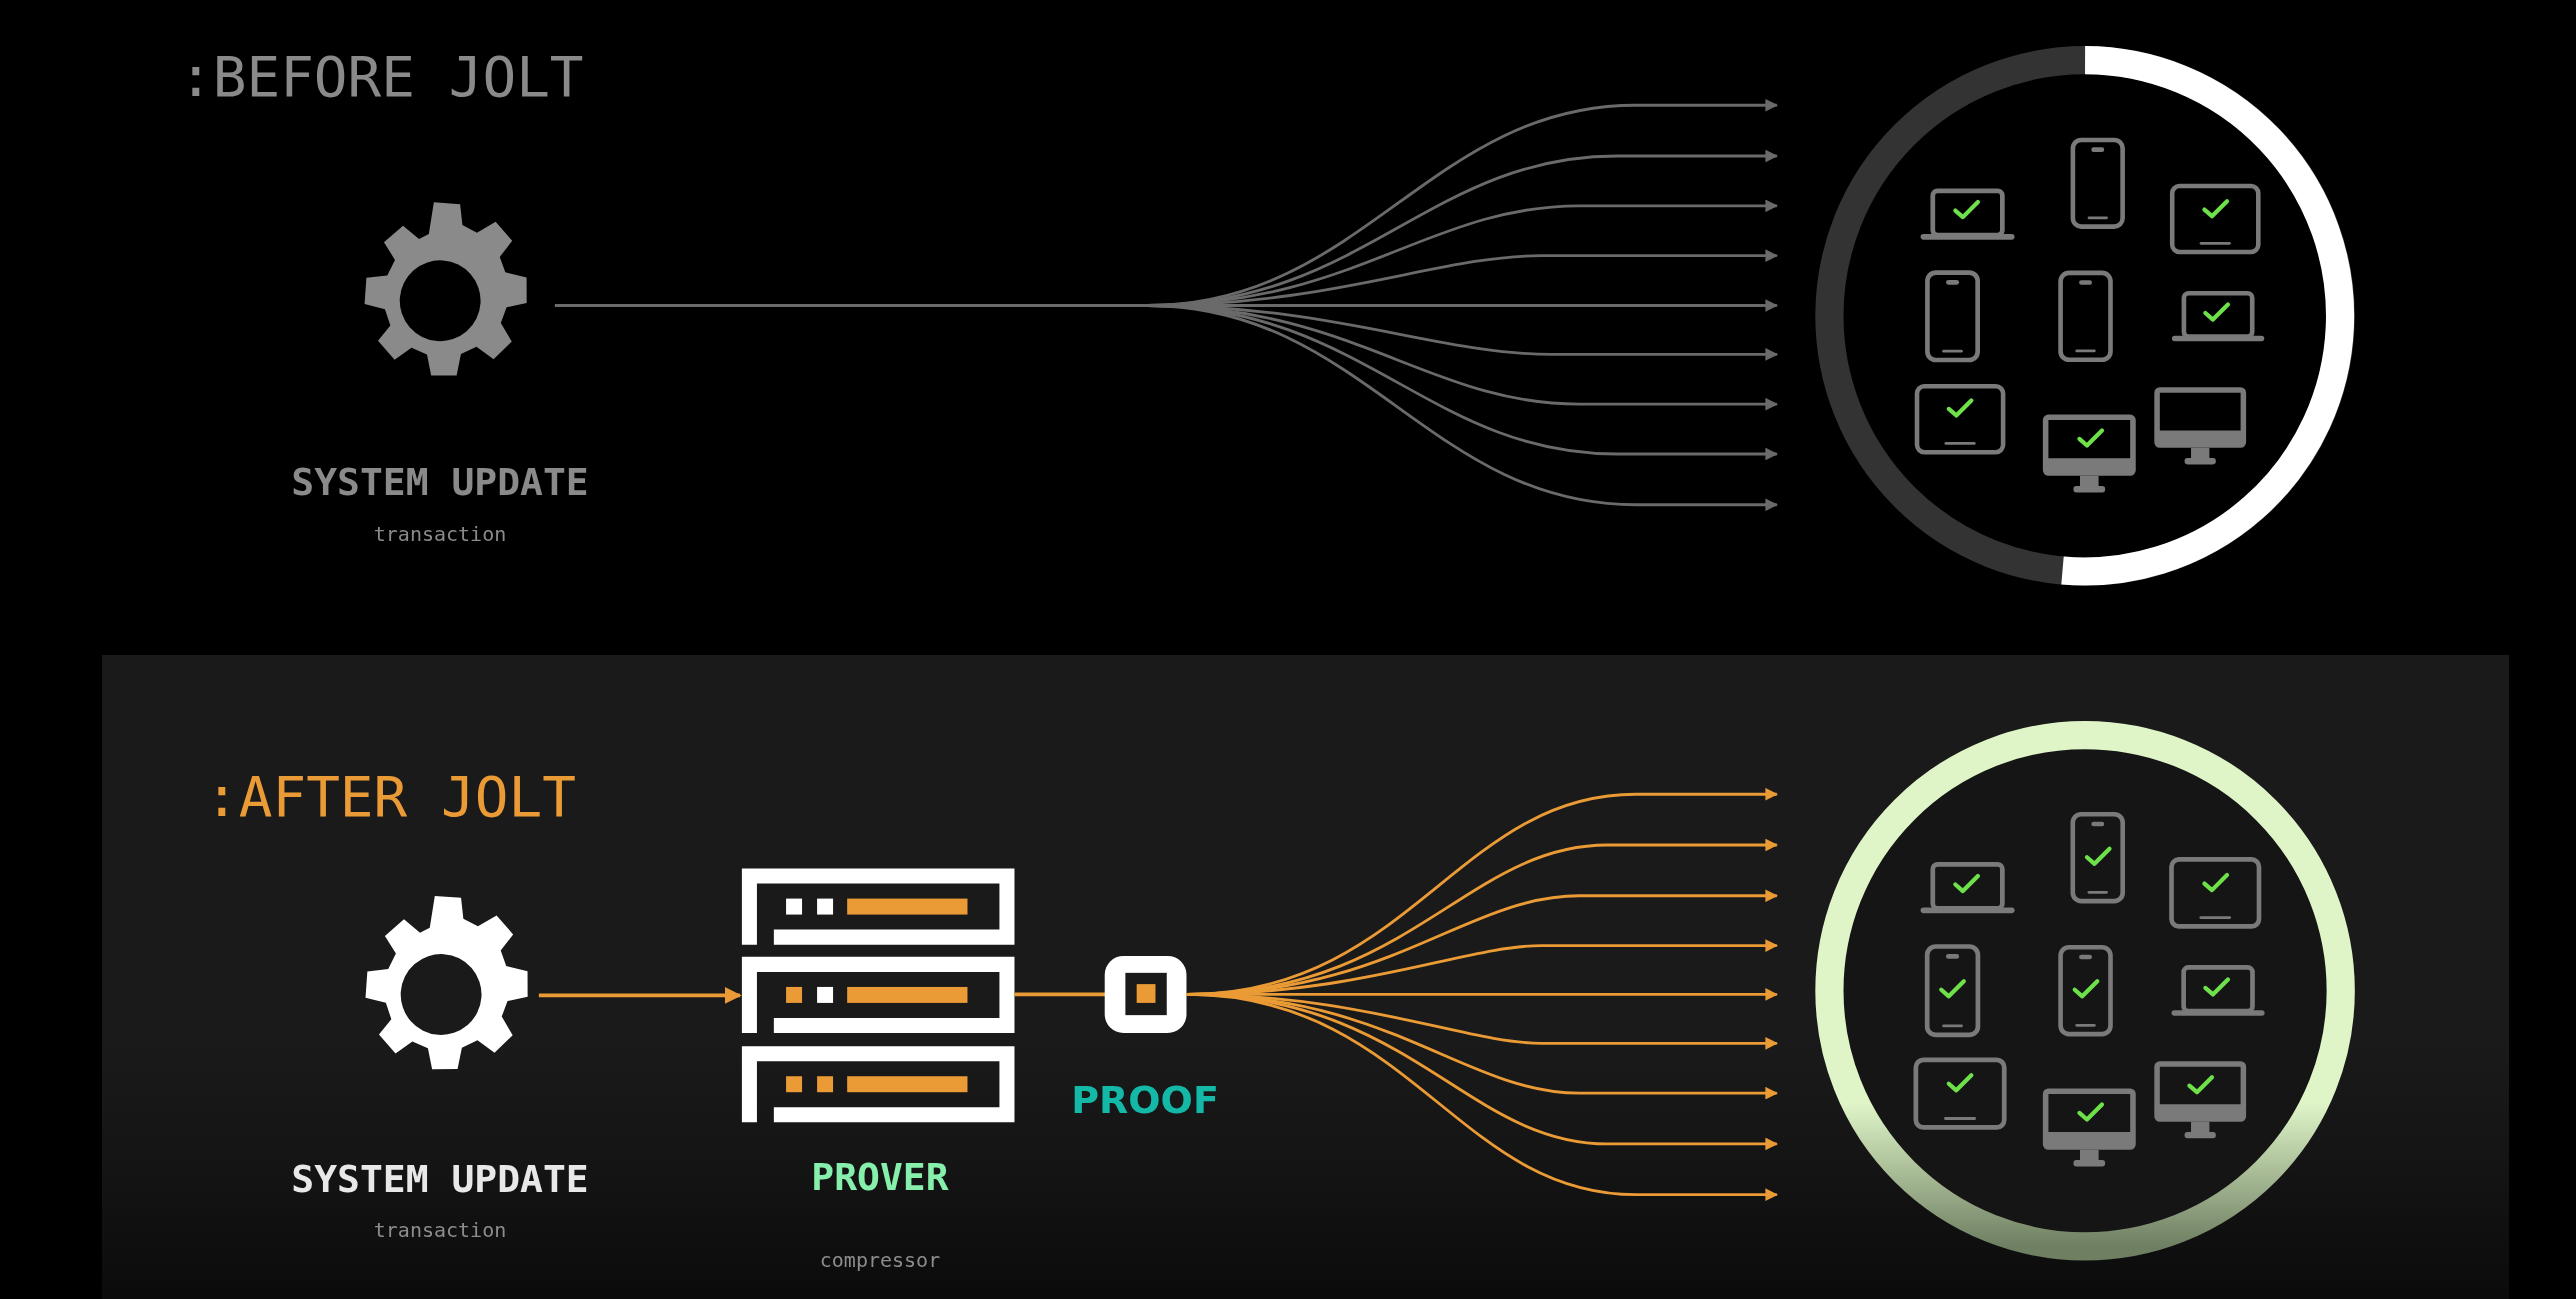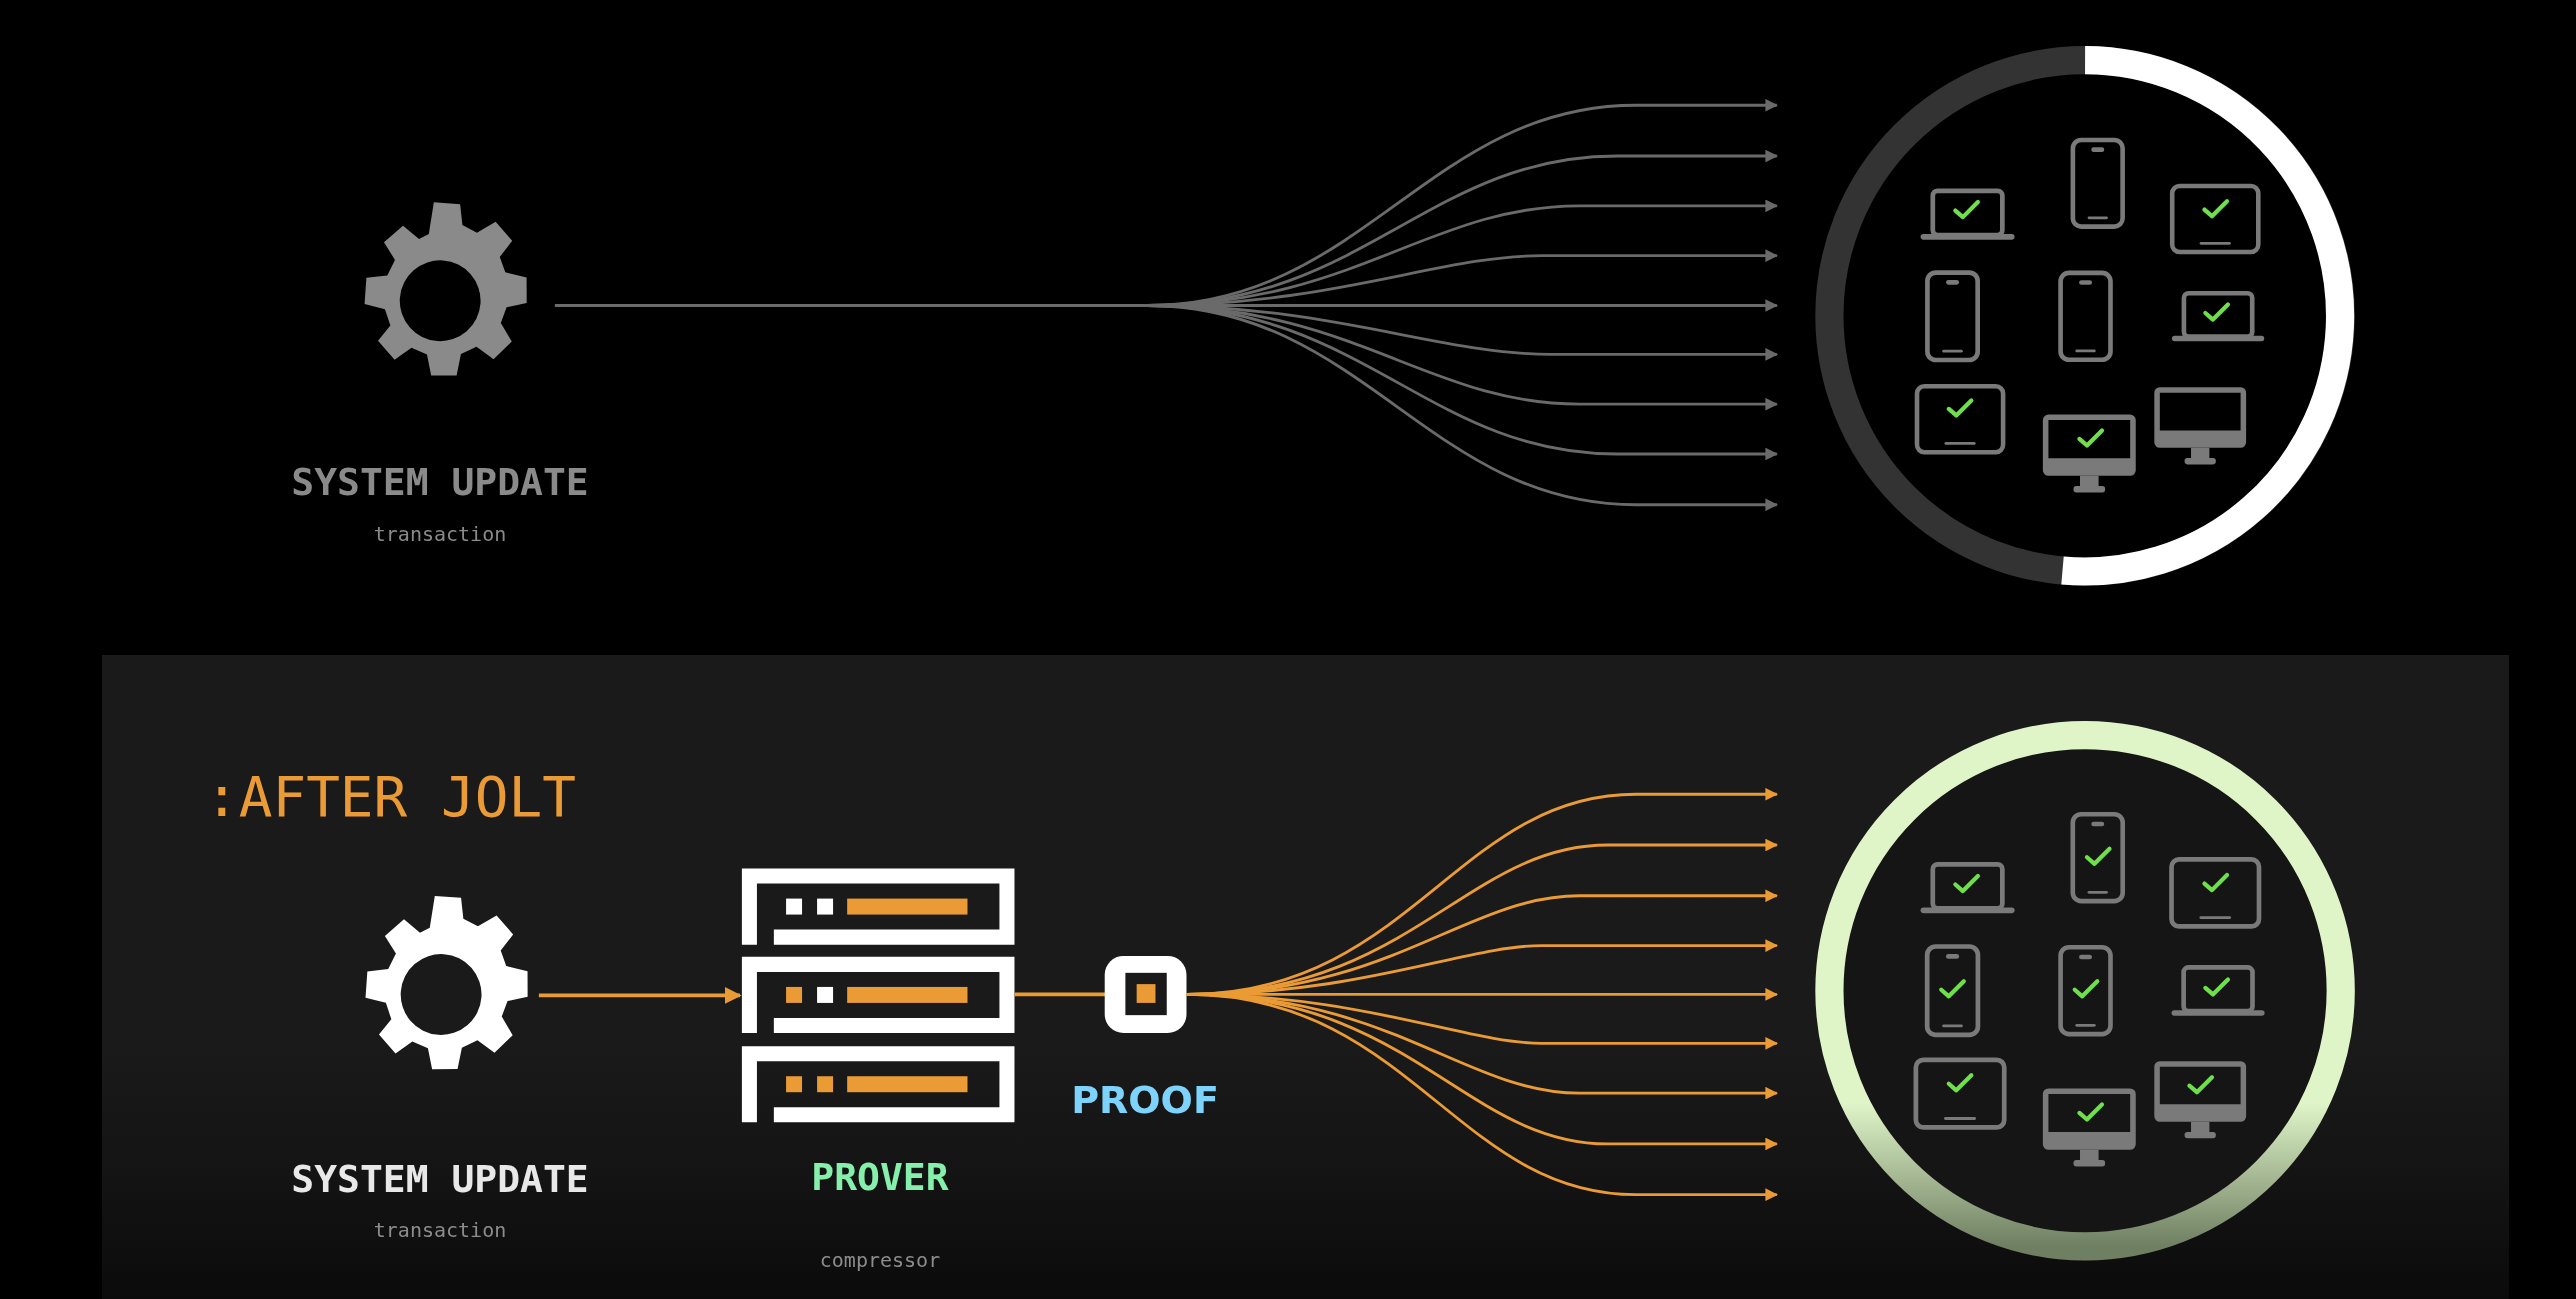--- a/index.html
+++ b/index.html
@@ -42,21 +42,21 @@
     text-align: center;
     transform: translateX(-50%);
   }
   .before-main { left: 440px; top: 463px; color: #8a8a8a; }
   .before-sub  { left: 440px; top: 524px; color: #8a8a8a; }
   .after-main  { left: 440px; top: 1160px; color: #e8e8e8; }
   .after-sub   { left: 440px; top: 1220px; color: #8c8c8c; }
   .prover-main { left: 880px; top: 1158px; color: #86efac; }
   .prover-sub  { left: 880px; top: 1218px; color: #8c8c8c; margin-top: 32px; }
   .proof-label {
-    left: 1145px; top: 1081px; color: #7dd3fc;
+    left: 1145px; top: 1081px; color: #14b8a6;
     font-family: "DejaVu Sans", "Liberation Sans", sans-serif;
     font-weight: bold; font-size: 38px; line-height: 1;
     transform: translateX(-50%);
   }
 </style>
 </head>
 <body>
 
 <div id="stage">
 
@@ -246,20 +246,21 @@
           <use href="#desktop" x="2173" y="1158" width="99" height="85"></use>
           <use href="#check" x="2209" y="1172" width="30" height="22"></use>
         </g>
       <g>
           <use href="#desktop" x="2291" y="1129" width="99" height="84"></use>
           <use href="#check" x="2326" y="1143" width="30" height="22"></use>
         </g>
     </g>
   </svg>
 
+  <div class="txt section-title title-before">:BEFORE JOLT</div>
   <div class="txt label-main before-main">SYSTEM UPDATE</div>
   <div class="txt label-sub before-sub">transaction</div>
 
   <div class="txt section-title title-after">:AFTER JOLT</div>
   <div class="txt label-main after-main">SYSTEM UPDATE</div>
   <div class="txt label-sub after-sub">transaction</div>
 
   <div class="txt label-main prover-main">PROVER</div>
   <div class="txt label-sub prover-sub">compressor</div>
 

